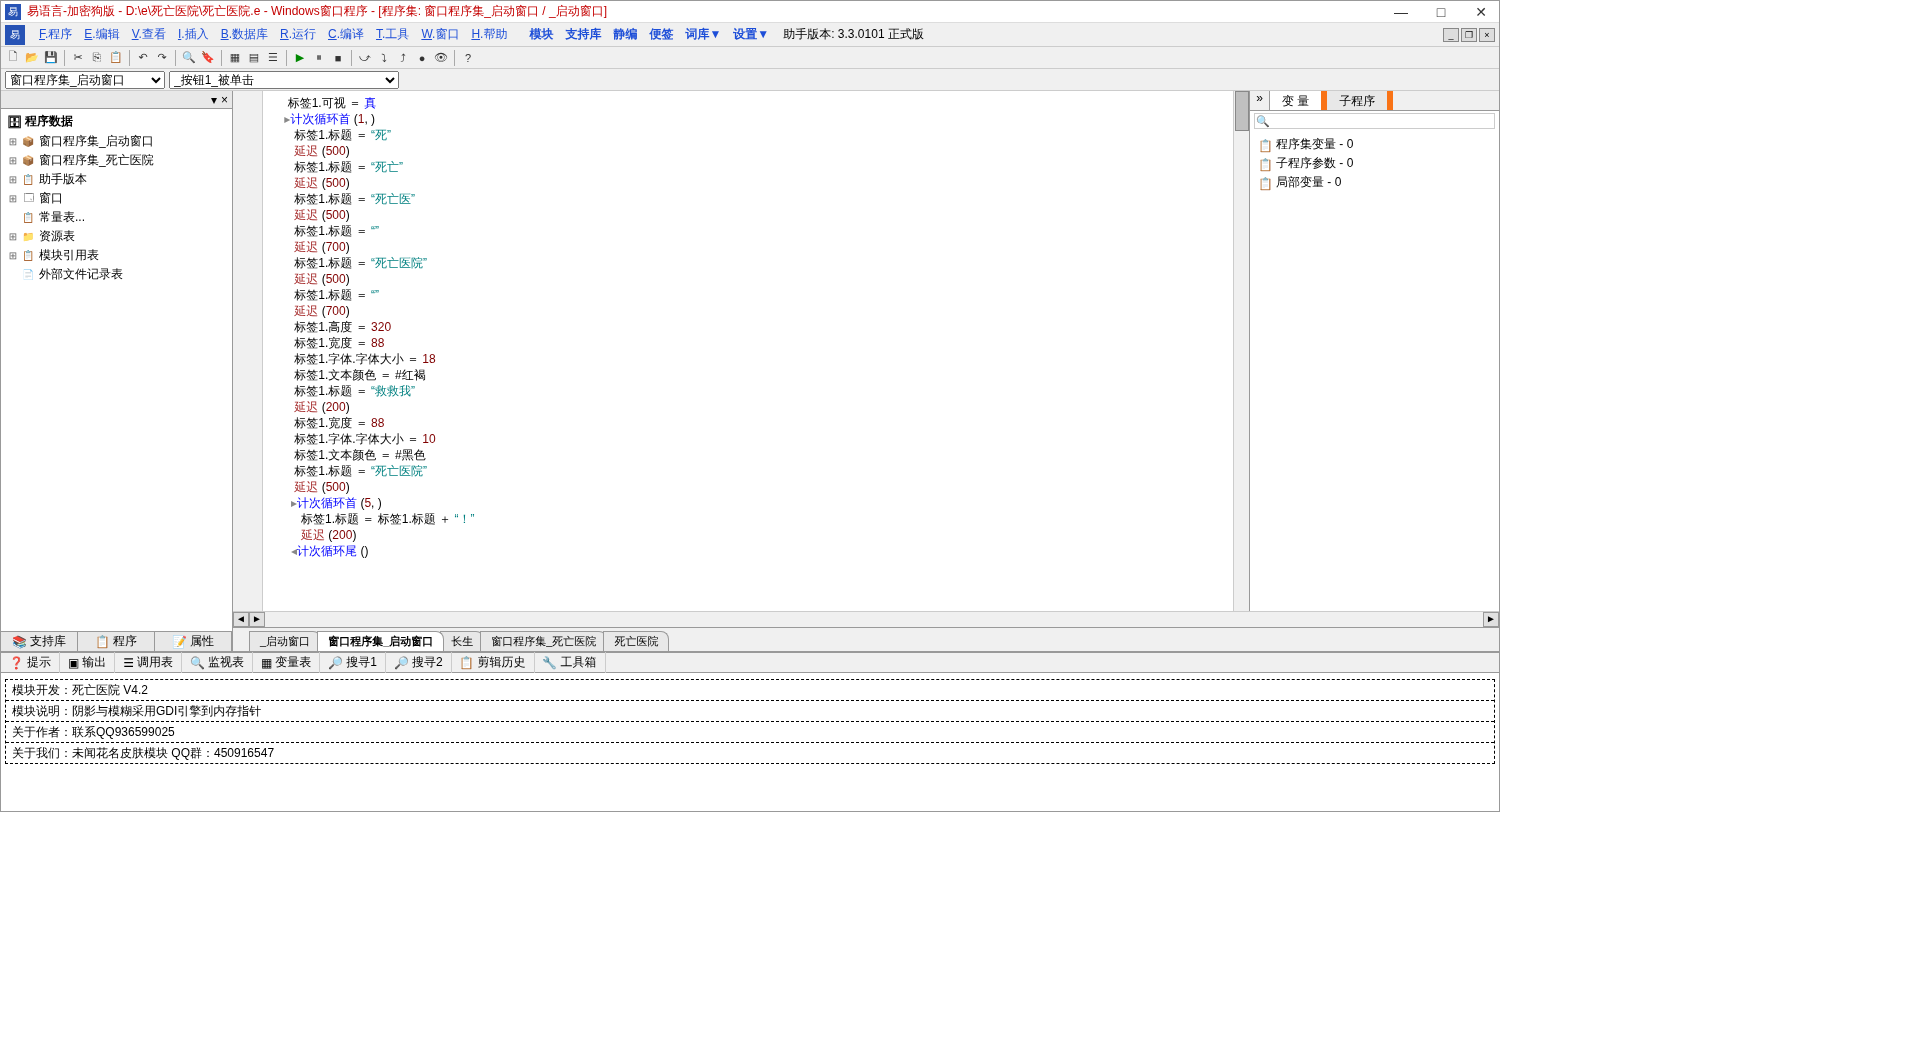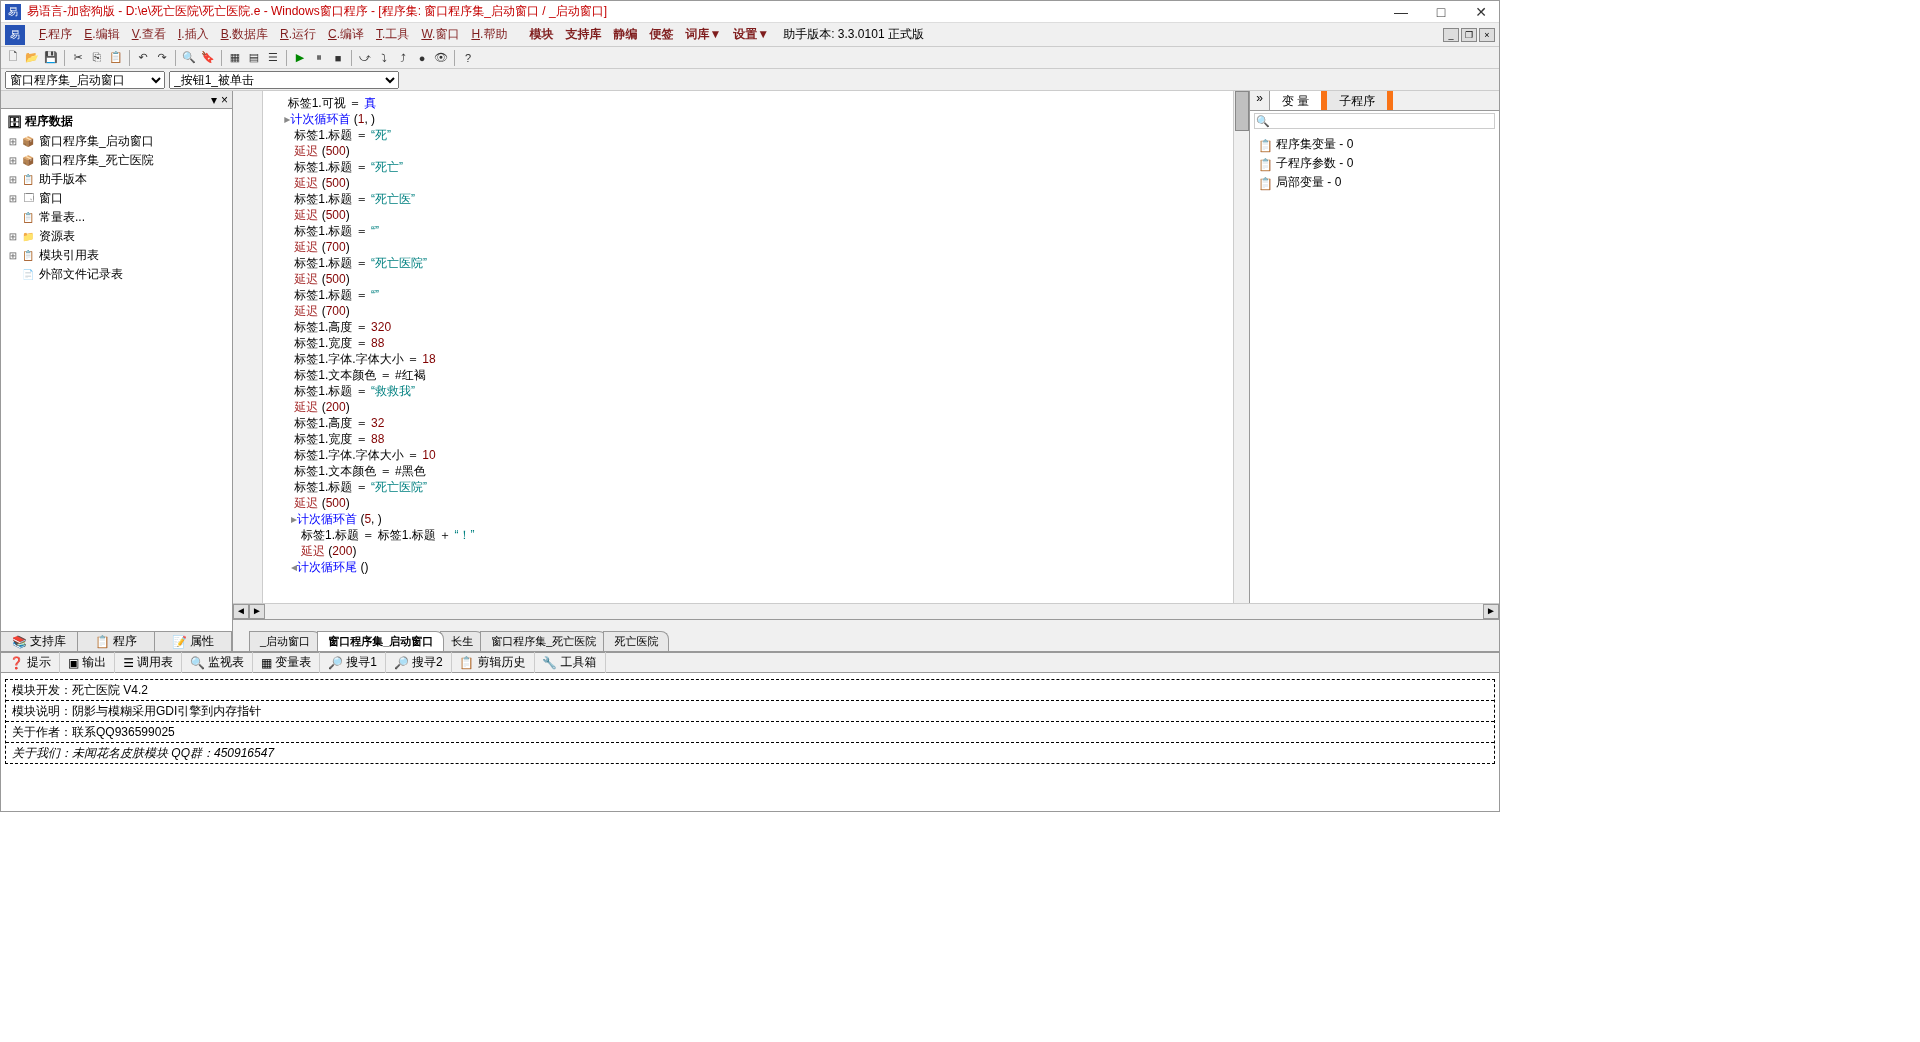--- a/index.html
+++ b/index.html
@@ -5,21 +5,21 @@
 * { margin: 0; padding: 0; box-sizing: border-box; font-family: "Microsoft YaHei", "SimSun", sans-serif; font-size: 12px; }
 body { background: #fff; overflow: hidden; }
 .window { width: 1500px; height: 812px; display: flex; flex-direction: column; border: 1px solid #999; }
 .titlebar { height: 22px; background: #fff; display: flex; align-items: center; padding: 0 4px; border-bottom: 1px solid #ddd; }
 .titlebar .icon { width: 16px; height: 16px; background: #2753b5; margin-right: 6px; display: flex; align-items: center; justify-content: center; color: #fff; font-size: 10px; }
 .titlebar .title { flex: 1; color: #c40000; font-size: 12px; }
 .titlebar .winbtns { display: flex; gap: 12px; }
 .titlebar .winbtns span { width: 28px; text-align: center; cursor: pointer; color: #333; font-size: 14px; }
 .menubar { height: 24px; background: #f0f0f0; display: flex; align-items: center; padding: 0 4px; border-bottom: 1px solid #ccc; position: relative; }
 .menubar .appicon { width: 20px; height: 20px; background: #2753b5; margin-right: 8px; display: flex; align-items: center; justify-content: center; color: #fff; font-size: 10px; }
-.menubar .mitem { padding: 0 6px; cursor: pointer; color: #7f1d1d; }
+.menubar .mitem { padding: 0 6px; cursor: pointer; color: #1d4ed8; }
 .menubar .mitem u { text-decoration: underline; }
 .menubar .sep { width: 10px; }
 .menubar .version { margin-left: 8px; color: #000; }
 .menubar .mdibtns { position: absolute; right: 4px; display: flex; gap: 2px; }
 .menubar .mdibtns span { width: 16px; height: 14px; border: 1px solid #888; background: #ddd; font-size: 9px; text-align: center; line-height: 12px; cursor: pointer; }
 .toolbar { height: 22px; background: #f0f0f0; display: flex; align-items: center; padding: 0 4px; gap: 3px; border-bottom: 1px solid #ccc; }
 .toolbar .tb { width: 16px; height: 16px; display: flex; align-items: center; justify-content: center; cursor: pointer; color: #333; font-size: 11px; }
 .toolbar .tsep { width: 1px; height: 16px; background: #aaa; margin: 0 2px; }
 .toolbar2 { height: 22px; background: #f0f0f0; display: flex; align-items: center; padding: 0 4px; gap: 4px; border-bottom: 1px solid #ccc; }
 .toolbar2 select { font-size: 12px; height: 18px; }
@@ -44,40 +44,40 @@
 .kw-blue { color: #0000ff; }
 .kw-red { color: #800000; }
 .kw-brown { color: #a52a2a; }
 .kw-teal { color: #008080; }
 .kw-op { color: #000; }
 .kw-black { color: #000; }
 .kw-const { color: #000; }
 .scrollh { height: 16px; background: #f0f0f0; border-top: 1px solid #ccc; display: flex; }
 .scrollh .sbtn { width: 16px; border: 1px solid #999; background: #e0e0e0; cursor: pointer; text-align: center; font-size: 10px; }
 .scrollh .strack { flex: 1; }
-.editor-tabs { height: 32px; background: #f0f0f0; display: flex; align-items: flex-end; padding-left: 20px; border-top: 1px solid #999; }
+.editor-tabs { height: 24px; background: #f0f0f0; display: flex; align-items: flex-end; padding-left: 20px; border-top: 1px solid #999; }
 .editor-tabs .etab { padding: 2px 10px; border: 1px solid #999; border-bottom: none; margin-right: 0; background: #e8e8e8; cursor: pointer; font-size: 11px; border-radius: 0 8px 0 0; position: relative; margin-left: -4px; }
 .editor-tabs .etab.active { background: #fff; font-weight: bold; z-index: 2; }
 .rightpanel { width: 250px; border-left: 1px solid #999; display: flex; flex-direction: column; }
 .rp-tabs { height: 20px; display: flex; border-bottom: 1px solid #999; background: #f0f0f0; }
 .rp-tabs .rtab { padding: 2px 12px; border-right: 6px solid #f97316; cursor: pointer; background: #e8e8e8; }
 .rp-tabs .rtab.active { background: #fff; }
 .rp-tabs .rbtn { width: 20px; text-align: center; cursor: pointer; border-right: 1px solid #999; }
 .rp-search { padding: 2px 4px; }
 .rp-search input { width: 100%; border: 1px solid #ccc; font-size: 11px; padding: 1px; }
 .rp-body { flex: 1; padding: 4px; }
 .rp-item { padding: 1px 4px; display: flex; align-items: center; gap: 4px; }
 .rp-item .ricon { width: 14px; height: 12px; display: inline-block; }
 .bottompanel { height: 160px; border-top: 2px solid #999; display: flex; flex-direction: column; }
 .bp-tabs { height: 20px; background: #f0f0f0; display: flex; align-items: center; border-bottom: 1px solid #999; }
 .bp-tabs .btab { padding: 2px 8px; cursor: pointer; display: flex; align-items: center; gap: 3px; border-right: 1px solid #ccc; font-size: 11px; }
 .bp-body { flex: 1; background: #fff; overflow: auto; padding: 4px; font-family: "NSimSun", monospace; font-size: 12px; line-height: 16px; }
 .box { border: 1px dashed #000; margin: 2px 0; }
 .box-row { border-bottom: 1px dashed #000; padding: 2px 6px; }
-.box-row:last-child { border-bottom: none; font-style: italic; }
+.box-row:last-child { border-bottom: none; }
 .vscroll { width: 16px; background: #f0f0f0; border-left: 1px solid #ccc; position: relative; }
 .vscroll .thumb { position: absolute; width: 14px; left: 1px; background: #c0c0c0; border: 1px solid #888; }
 </style>
 </head>
 <body>
 
 <div class="window">
 
   <div class="titlebar">
     <div class="icon">易</div>
@@ -249,21 +249,20 @@
             <div class="cline">       <span class="kw-black">标签1.标题</span><span class="kw-op"> ＝ </span><span class="kw-teal">“死亡医院”</span></div>
             <div class="cline">       <span class="kw-brown">延迟</span><span class="kw-black"> (</span><span class="kw-red">500</span><span class="kw-black">)</span></div>
             <div class="cline">       <span class="kw-black">标签1.标题</span><span class="kw-op"> ＝ </span><span class="kw-teal">“”</span></div>
             <div class="cline">       <span class="kw-brown">延迟</span><span class="kw-black"> (</span><span class="kw-red">700</span><span class="kw-black">)</span></div>
             <div class="cline">       <span class="kw-black">标签1.高度</span><span class="kw-op"> ＝ </span><span class="kw-red">320</span></div>
             <div class="cline">       <span class="kw-black">标签1.宽度</span><span class="kw-op"> ＝ </span><span class="kw-red">88</span></div>
             <div class="cline">       <span class="kw-black">标签1.字体.字体大小</span><span class="kw-op"> ＝ </span><span class="kw-red">18</span></div>
             <div class="cline">       <span class="kw-black">标签1.文本颜色</span><span class="kw-op"> ＝ </span><span class="kw-const">#红褐</span></div>
             <div class="cline">       <span class="kw-black">标签1.标题</span><span class="kw-op"> ＝ </span><span class="kw-teal">“救救我”</span></div>
             <div class="cline">       <span class="kw-brown">延迟</span><span class="kw-black"> (</span><span class="kw-red">200</span><span class="kw-black">)</span></div>
-            <div class="cline">       <span class="kw-black">标签1.高度</span><span class="kw-op"> ＝ </span><span class="kw-red">32</span></div>
             <div class="cline">       <span class="kw-black">标签1.宽度</span><span class="kw-op"> ＝ </span><span class="kw-red">88</span></div>
             <div class="cline">       <span class="kw-black">标签1.字体.字体大小</span><span class="kw-op"> ＝ </span><span class="kw-red">10</span></div>
             <div class="cline">       <span class="kw-black">标签1.文本颜色</span><span class="kw-op"> ＝ </span><span class="kw-const">#黑色</span></div>
             <div class="cline">       <span class="kw-black">标签1.标题</span><span class="kw-op"> ＝ </span><span class="kw-teal">“死亡医院”</span></div>
             <div class="cline">       <span class="kw-brown">延迟</span><span class="kw-black"> (</span><span class="kw-red">500</span><span class="kw-black">)</span></div>
             <div class="cline">      <span style="color:#888">▸</span><span class="kw-blue">计次循环首</span><span class="kw-black"> (</span><span class="kw-red">5</span><span class="kw-black">, )</span></div>
             <div class="cline">         <span class="kw-black">标签1.标题</span><span class="kw-op"> ＝ </span><span class="kw-black">标签1.标题</span><span class="kw-op"> ＋ </span><span class="kw-teal">“！”</span></div>
             <div class="cline">         <span class="kw-brown">延迟</span><span class="kw-black"> (</span><span class="kw-red">200</span><span class="kw-black">)</span></div>
             <div class="cline">      <span style="color:#888">◂</span><span class="kw-blue">计次循环尾</span><span class="kw-black"> ()</span></div>
           </div>

